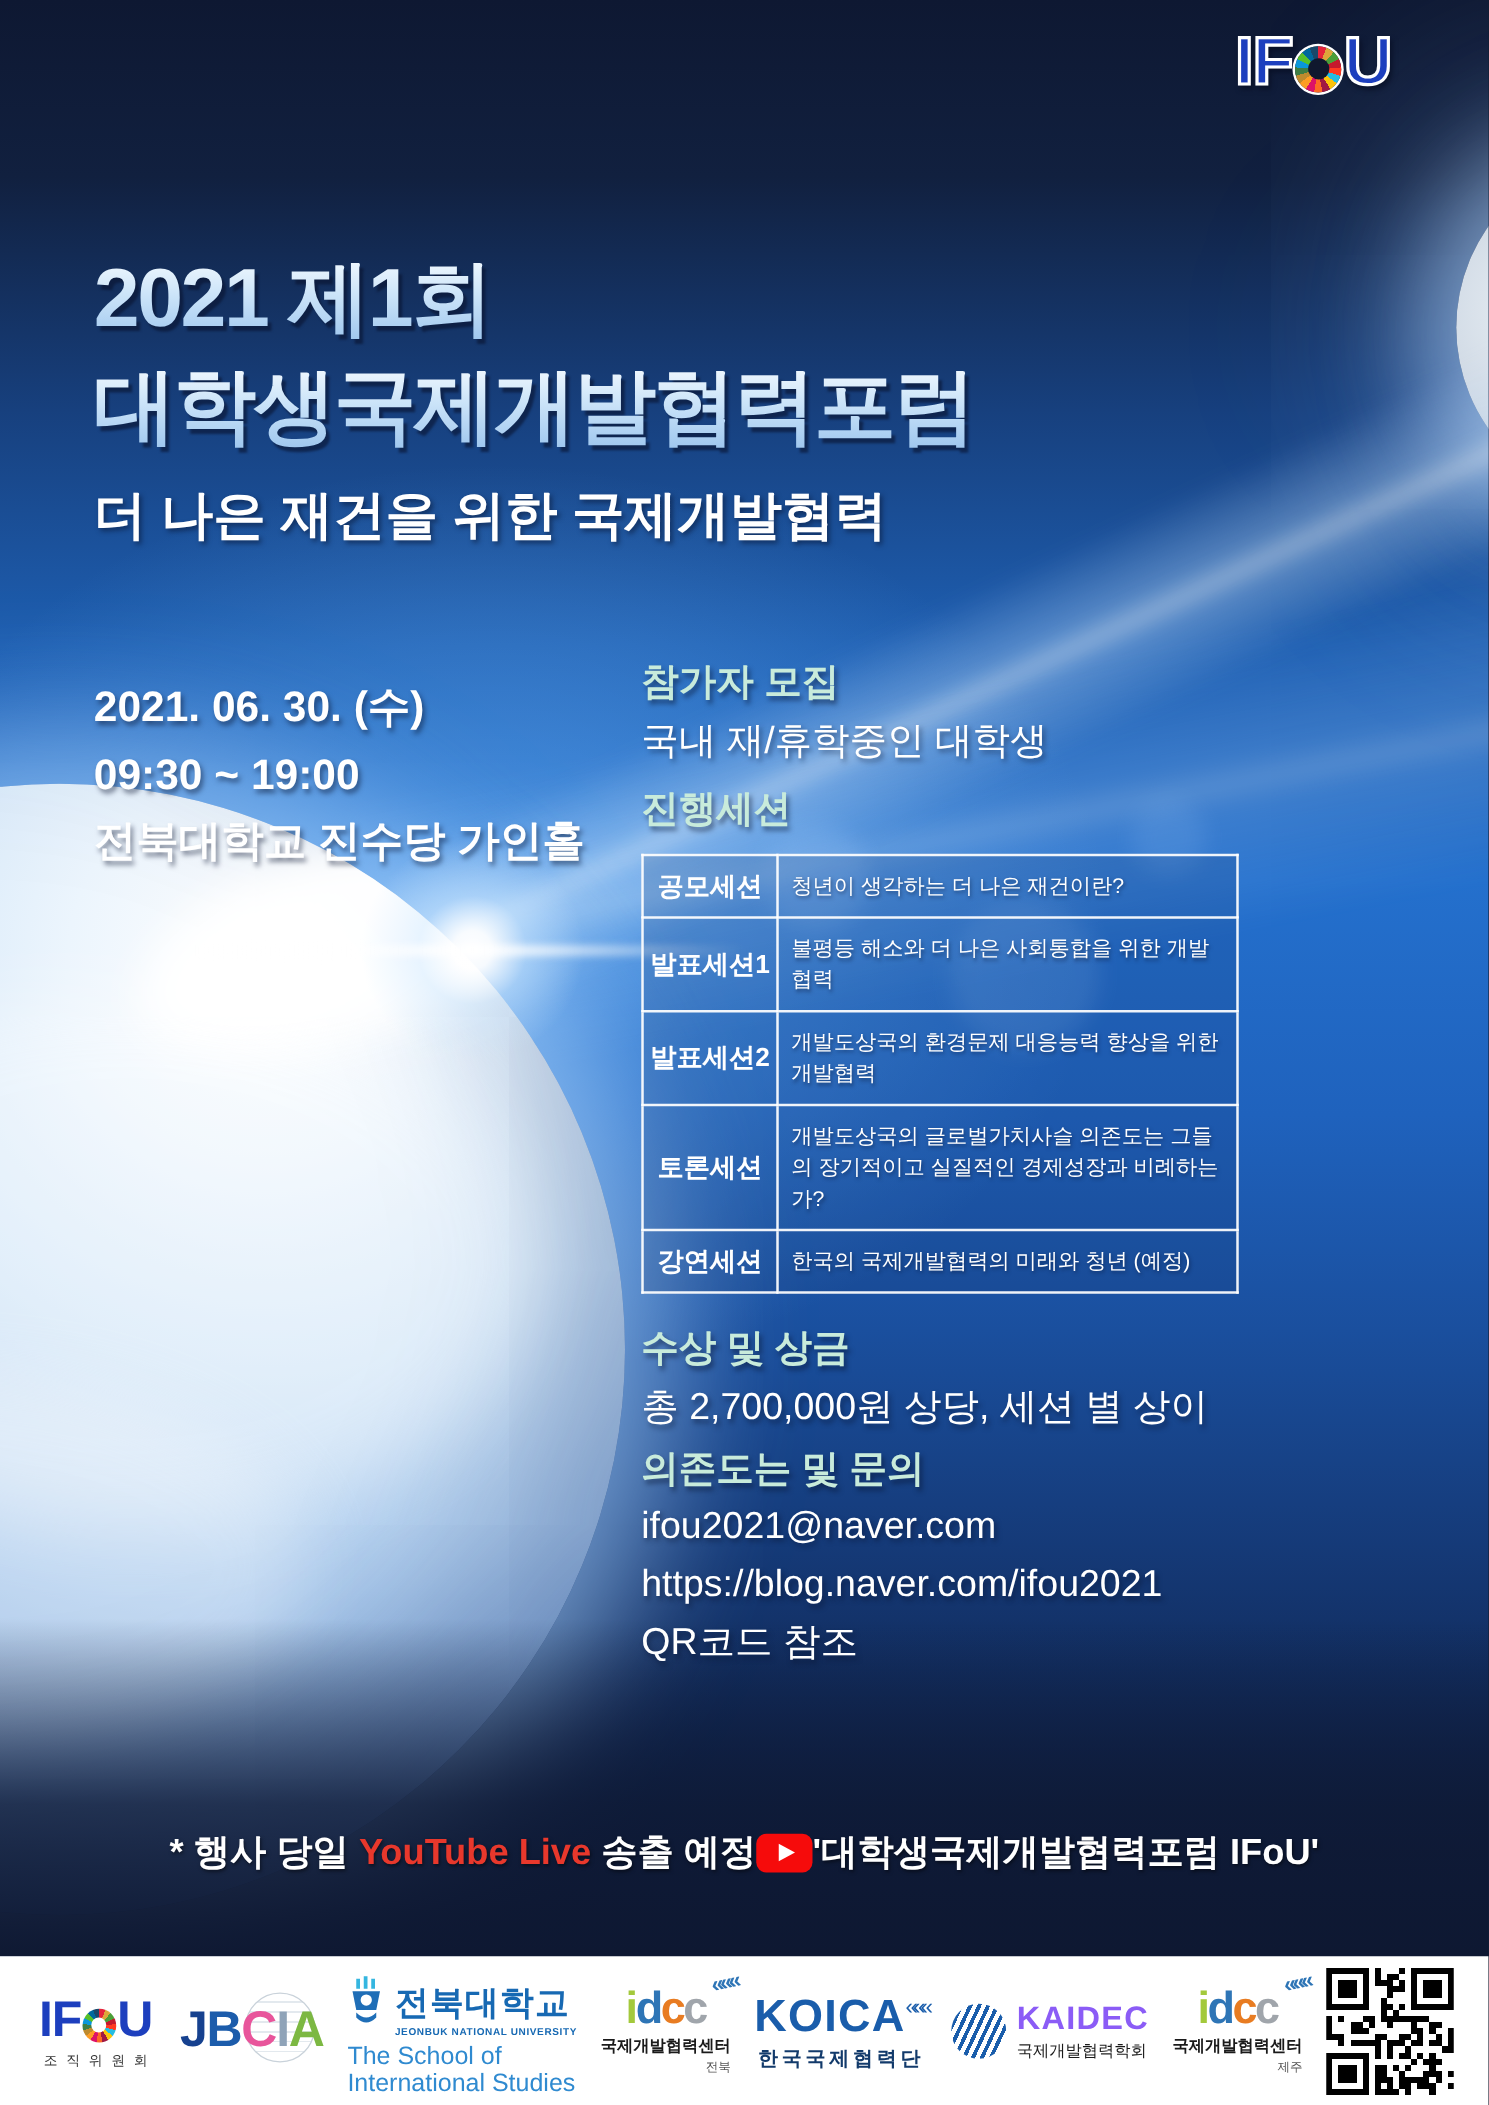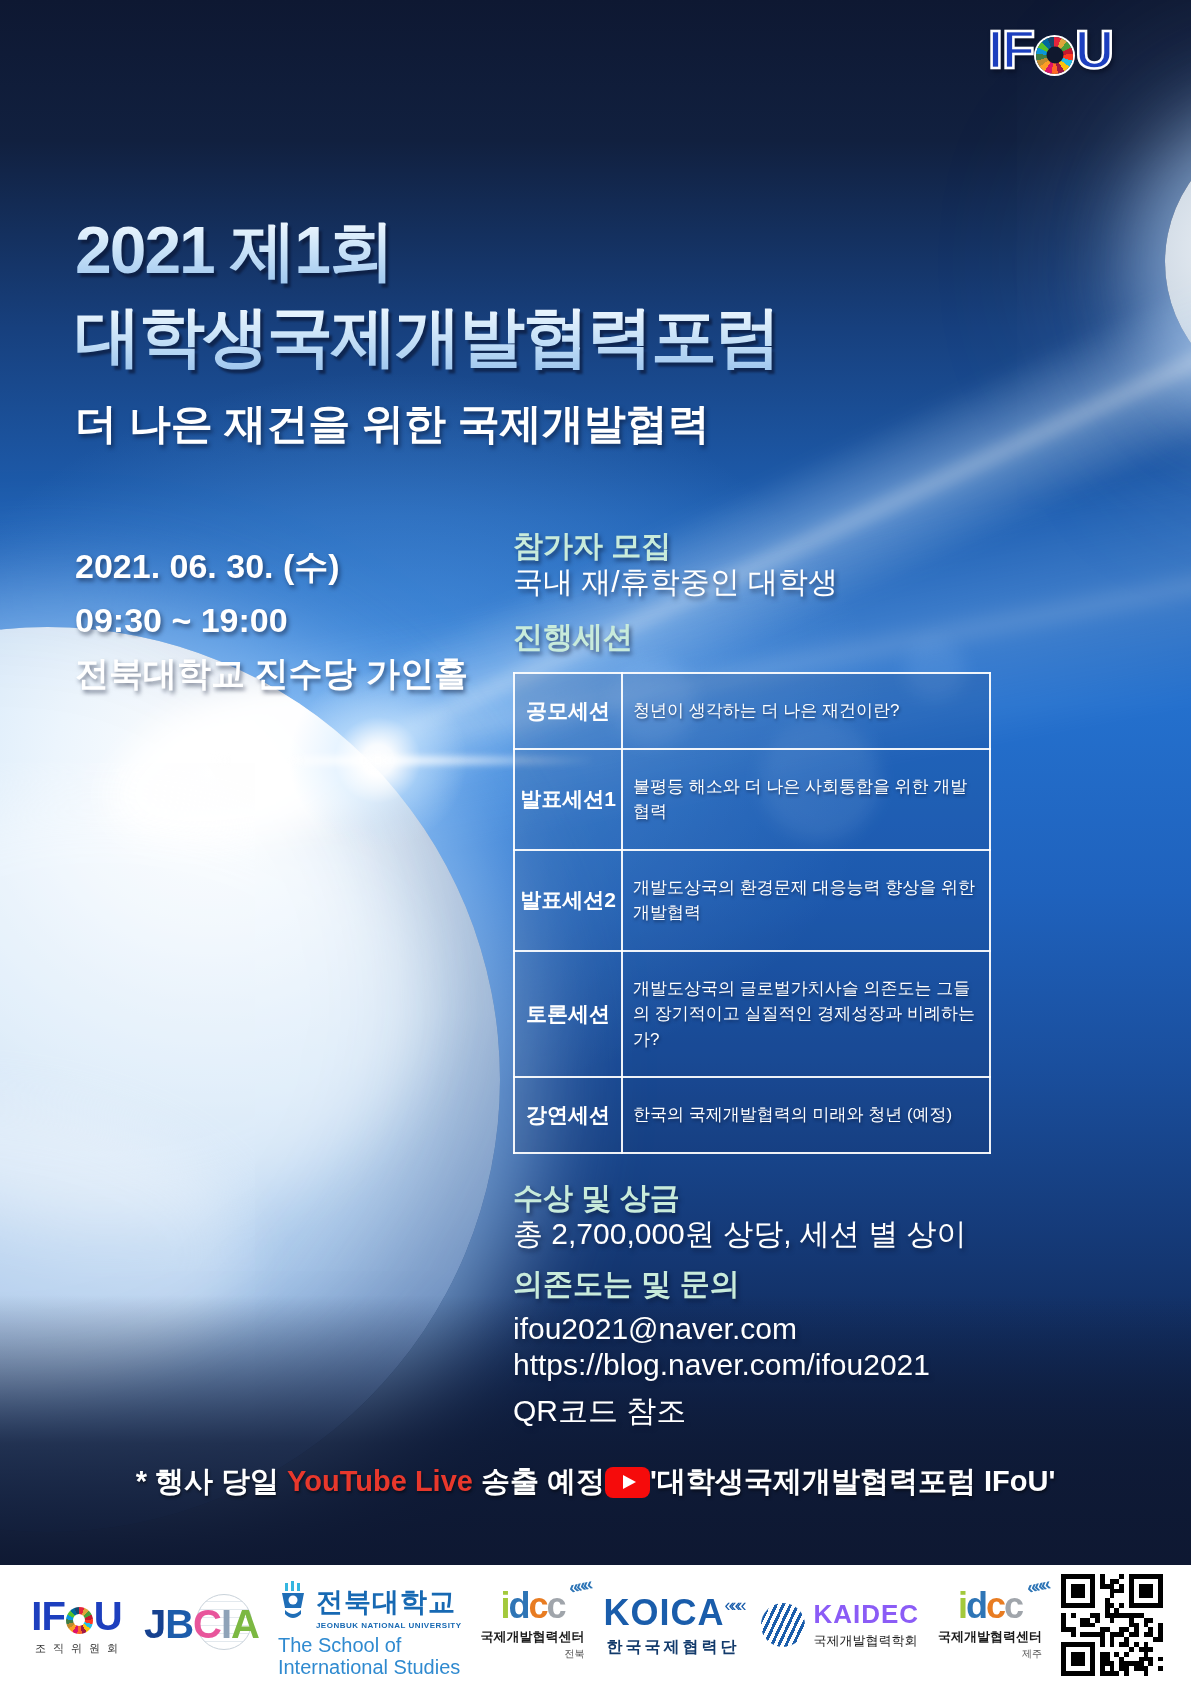--- a/index.html
+++ b/index.html
@@ -53,45 +53,45 @@
     -webkit-text-stroke:2.5px #ffffff; filter:drop-shadow(2px 3px 2px rgba(5,10,30,.6)); }
   .sdg-wheel { position:relative; display:inline-block; border-radius:50%;
     background:conic-gradient(#e5243b 0 21deg,#dda63a 21deg 42deg,#4c9f38 42deg 64deg,#c5192d 64deg 85deg,
       #ff3a21 85deg 106deg,#26bde2 106deg 127deg,#fcc30b 127deg 148deg,#a21942 148deg 169deg,
       #fd6925 169deg 190deg,#dd1367 190deg 212deg,#fd9d24 212deg 233deg,#bf8b2e 233deg 254deg,
       #3f7e44 254deg 275deg,#0a97d9 275deg 296deg,#56c02b 296deg 317deg,#00689d 317deg 338deg,#19486a 338deg 360deg); }
   .logo-tr .sdg-wheel { width:37px; height:37px; margin:12px 2px 0 2px; box-shadow:0 0 0 2px #fff; }
   .sdg-hole { position:absolute; left:50%; top:50%; transform:translate(-50%,-50%); border-radius:50%; }
   .logo-tr .sdg-hole { width:17px; height:17px; background:#10182e; }
 
-  .title-block { position:absolute; left:75px; top:208px; }
+  .title-block { position:absolute; left:75px; top:196px; }
   .title-line { font-size:66px; font-weight:800; line-height:1.3; letter-spacing:-2px;
     background:linear-gradient(180deg,#f6fbff 8%, #cde5f9 45%, #9cc5ee 92%);
     -webkit-background-clip:text; background-clip:text; color:transparent;
     filter:drop-shadow(3px 4px 1px rgba(8,18,46,.6)); }
   .subtitle { margin-top:16px; font-size:42px; font-weight:700; color:#ffffff;
     text-shadow:2px 3px 4px rgba(8,18,46,.55); }
 
   .event-block { position:absolute; left:75px; top:540px; font-size:34px; font-weight:600;
     color:#ffffff; line-height:1.58; text-shadow:2px 3px 4px rgba(8,18,46,.5); }
 
   .right-col { position:absolute; left:513px; top:528px; width:480px; }
   .h-mint { font-size:30px; font-weight:700; color:#c8ebdb; line-height:1.2;
     text-shadow:2px 3px 4px rgba(8,18,46,.55); }
   .body-w { font-size:30px; font-weight:500; color:#ffffff; line-height:1.2;
     text-shadow:2px 3px 4px rgba(8,18,46,.5); }
-  .mt11 { } .mt19 { margin-top:19px; } .mt26 { margin-top:26px; }
+  .mt11 { margin-top:11px; } .mt19 { margin-top:19px; } .mt26 { margin-top:26px; }
   .mt14 { margin-top:14px; } .mt9 { margin-top:9px; } .mt10 { margin-top:10px; }
   .light-w { font-weight:400; }
 
   table.sessions { margin-top:17px; width:478px; border-collapse:collapse;
     background:rgba(18,40,90,.15); }
   table.sessions th, table.sessions td { border:2px solid rgba(255,255,255,.93); color:#fff; }
   table.sessions th { width:108px; font-size:21px; font-weight:700; text-align:center; padding:8px 2px;border-radius:11px; }
-  table.sessions td { font-size:17px; font-weight:500; line-height:1.5; padding:24px 10px;
+  table.sessions td { font-size:17px; font-weight:500; line-height:1.5; padding:11px 10px;
     text-shadow:1px 2px 3px rgba(8,18,46,.5); }
 
   .yt-line { position:absolute; left:0; top:1462px; width:1191px; display:flex;
     justify-content:center; align-items:center; gap:0; }
   .yt-text { font-size:29px; font-weight:700; color:#ffffff; text-shadow:1px 2px 3px rgba(0,0,0,.5); }
   .yt-red { color:#e8382c; }
   .yt-btn { position:relative; width:45px; height:31px; background:#f60b0b; border-radius:8px;
     display:inline-block; }
   .yt-btn::after { content:""; position:absolute; left:18px; top:8px; width:0; height:0;
     border-left:13px solid #fff; border-top:7.5px solid transparent; border-bottom:7.5px solid transparent; }

